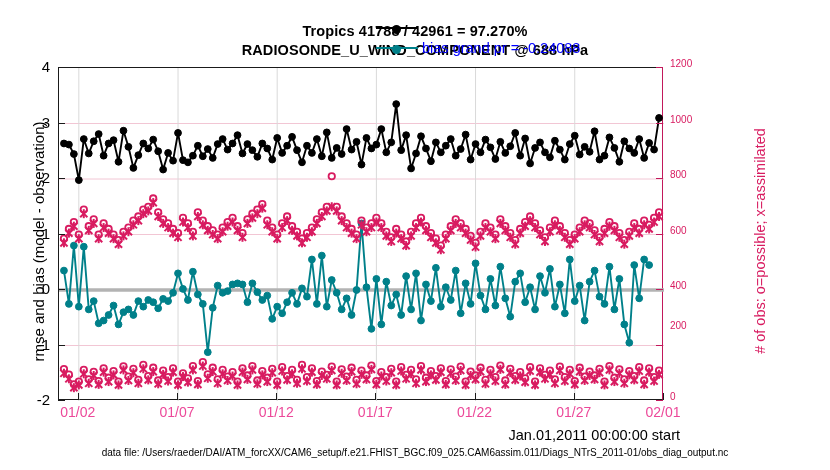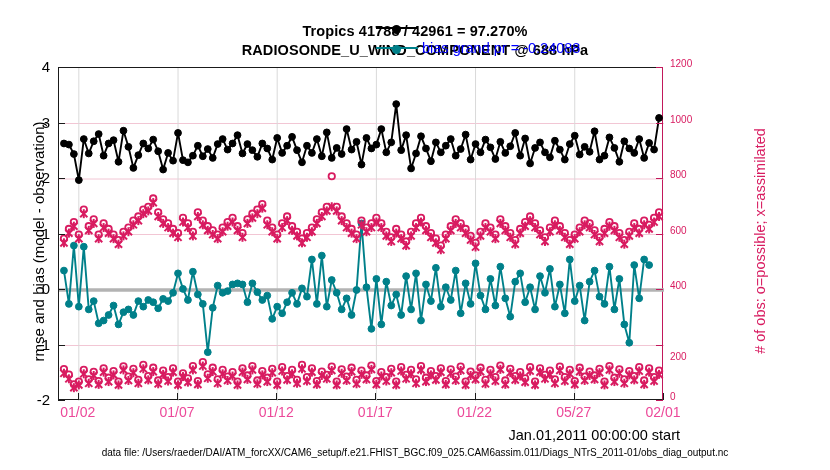--- a/index.html
+++ b/index.html
@@ -1290,21 +1290,21 @@
       <div class="ytickL" style="left: 8px; top: 233.5px;">1</div>
       <div style="position: absolute; left: 58px; top: 233.5px; width: 7px; height: 0px; border-top: 1.6px solid rgb(26, 26, 26);"></div>
       <div class="ytickL" style="left: 8px; top: 178px;">2</div>
       <div style="position: absolute; left: 58px; top: 178px; width: 7px; height: 0px; border-top: 1.6px solid rgb(26, 26, 26);"></div>
       <div class="ytickL" style="left: 8px; top: 122.5px;">3</div>
       <div style="position: absolute; left: 58px; top: 122.5px; width: 7px; height: 0px; border-top: 1.6px solid rgb(26, 26, 26);"></div>
       <div class="ytickL" style="left: 8px; top: 67px;">4</div>
       <div style="position: absolute; left: 58px; top: 67px; width: 7px; height: 0px; border-top: 1.6px solid rgb(26, 26, 26);"></div>
       <div class="ytickR" style="top: 400px;">0</div>
       <div style="position: absolute; left: 656px; top: 400px; width: 7px; height: 0px; border-top: 1.6px solid rgb(194, 24, 91);"></div>
-      <div class="ytickR" style="top: 360px;">200</div>
+      <div class="ytickR" style="top: 329px;">200</div>
       <div style="position: absolute; left: 656px; top: 344.5px; width: 7px; height: 0px; border-top: 1.6px solid rgb(194, 24, 91);"></div>
       <div class="ytickR" style="top: 289px;">400</div>
       <div style="position: absolute; left: 656px; top: 289px; width: 7px; height: 0px; border-top: 1.6px solid rgb(194, 24, 91);"></div>
       <div class="ytickR" style="top: 233.5px;">600</div>
       <div style="position: absolute; left: 656px; top: 233.5px; width: 7px; height: 0px; border-top: 1.6px solid rgb(194, 24, 91);"></div>
       <div class="ytickR" style="top: 178px;">800</div>
       <div style="position: absolute; left: 656px; top: 178px; width: 7px; height: 0px; border-top: 1.6px solid rgb(194, 24, 91);"></div>
       <div class="ytickR" style="top: 122.5px;">1000</div>
       <div style="position: absolute; left: 656px; top: 122.5px; width: 7px; height: 0px; border-top: 1.6px solid rgb(194, 24, 91);"></div>
       <div class="ytickR" style="top: 67px;">1200</div>
@@ -1312,21 +1312,21 @@
       <div class="xtick" style="left: 42.8361px;">01/02</div>
       <div style="position: absolute; left: 77.8361px; top: 393px; width: 0px; height: 7px; border-left: 1.6px solid rgb(26, 26, 26);"></div>
       <div class="xtick" style="left: 142.016px;">01/07</div>
       <div style="position: absolute; left: 177.016px; top: 393px; width: 0px; height: 7px; border-left: 1.6px solid rgb(26, 26, 26);"></div>
       <div class="xtick" style="left: 241.197px;">01/12</div>
       <div style="position: absolute; left: 276.197px; top: 393px; width: 0px; height: 7px; border-left: 1.6px solid rgb(26, 26, 26);"></div>
       <div class="xtick" style="left: 340.377px;">01/17</div>
       <div style="position: absolute; left: 375.377px; top: 393px; width: 0px; height: 7px; border-left: 1.6px solid rgb(26, 26, 26);"></div>
       <div class="xtick" style="left: 439.557px;">01/22</div>
       <div style="position: absolute; left: 474.557px; top: 393px; width: 0px; height: 7px; border-left: 1.6px solid rgb(26, 26, 26);"></div>
-      <div class="xtick" style="left: 538.738px;">05/27</div>
+      <div class="xtick" style="left: 538.738px;">01/27</div>
       <div style="position: absolute; left: 573.738px; top: 393px; width: 0px; height: 7px; border-left: 1.6px solid rgb(26, 26, 26);"></div>
       <div class="xtick" style="left: 628px;">02/01</div>
       <div style="position: absolute; left: 663px; top: 393px; width: 0px; height: 7px; border-left: 1.6px solid rgb(26, 26, 26);"></div>
     </div>
 
   <div id="ylabelL">rmse and bias (model - observation)</div>
   <div id="ylabelR"># of obs: o=possible; x=assimilated</div>
   <div id="xlabel">Jan.01,2011 00:00:00 start</div>
   <div id="datafile">data file: /Users/raeder/DAI/ATM_forcXX/CAM6_setup/f.e21.FHIST_BGC.f09_025.CAM6assim.011/Diags_NTrS_2011-01/obs_diag_output.nc</div>
 

